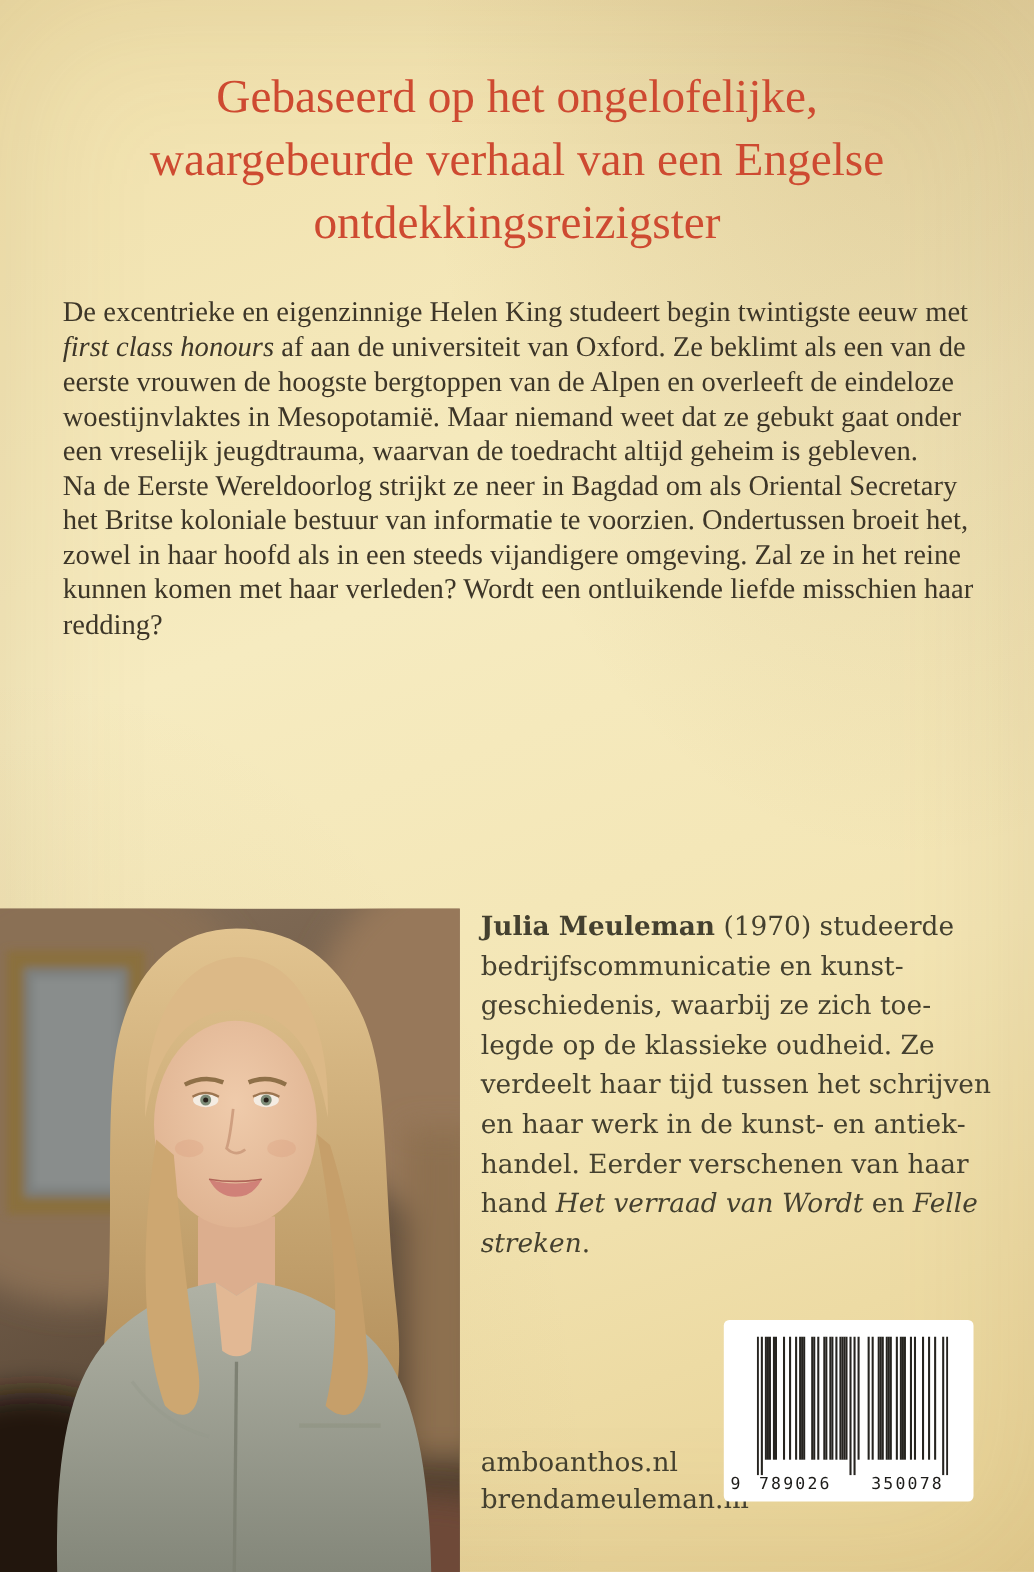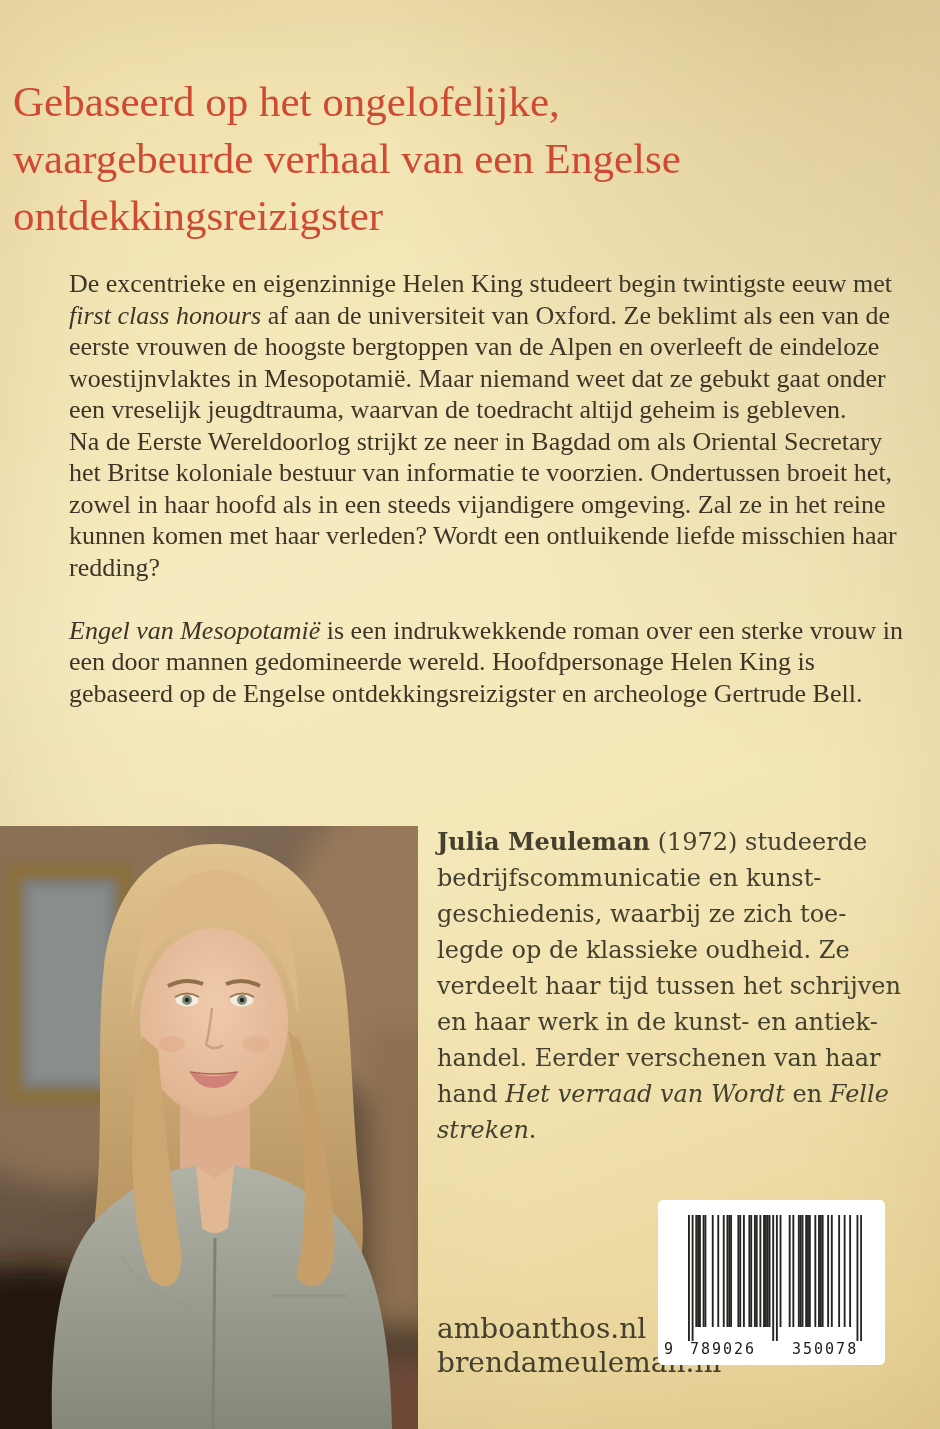--- a/index.html
+++ b/index.html
@@ -11,39 +11,39 @@
   .cover{
     position:relative; width:940px; height:1429px; overflow:hidden;
     background:
       radial-gradient(ellipse at 88% 2%, rgba(148,110,45,.20), transparent 38%),
       radial-gradient(ellipse at 2% 98%, rgba(140,105,45,.10), transparent 40%),
       linear-gradient(160deg,#f0e0ab 0%, #f6ebc0 38%, var(--paper) 66%, var(--paper-edge) 100%);
     box-shadow: inset 0 0 140px rgba(150,115,55,.16);
     font-family:"Liberation Serif", serif; color:var(--ink);
   }
   .headline{
-    position:absolute; top:60px; left:0; right:0; margin:13px;
-    text-align:left; white-space:pre-line;
+    position:absolute; top:60px; left:0; right:0; margin:0;
+    text-align:center; white-space:pre-line;
     font-family:"Liberation Serif", serif; font-weight:400;
     font-size:43px; line-height:57px; color:var(--headline);
   }
   .synopsis{ position:absolute; left:57px; top:268px; width:836px;
-    font-size:26px; line-height:31.5px; color:var(--ink);margin-left:12px; }
+    font-size:26px; line-height:31.5px; color:var(--ink); }
   .synopsis p{ margin:0; }
   .synopsis p.spaced{ margin-top:31.5px; }
   .author-photo{ position:absolute; left:0; top:826px; width:418px; height:603px; }
   .author-photo svg{ display:block; width:100%; height:100%; }
   .bio{
     position:absolute; left:437px; top:824px; width:470px;
     font-family:"DejaVu Serif", serif; font-size:24px; line-height:36px;
     color:var(--bio-ink); white-space:pre;
   }
   .websites{
     position:absolute; left:437px; top:1312px;
-    font-family:"DejaVu Serif", serif; font-size:28px; line-height:34px;
+    font-family:"DejaVu Serif", serif; font-size:24px; line-height:34px;
     color:var(--bio-ink);
   }
   .barcode-box{
     position:absolute; left:658px; top:1200px; width:227px; height:165px;
     background:var(--barcode-bg); border-radius:5px;
   }
   .barcode-bars{ position:absolute; left:30px; top:15px; width:174px; height:130px; }
   .barcode-bars rect{ fill:var(--bar); }
   .barcode-digits span{
     position:absolute; top:140px; font-family:"DejaVu Sans Mono", monospace;
@@ -59,21 +59,20 @@
 
 <div class="cover">
 
   <h1 class="headline">Gebaseerd op het ongelofelijke,
 waargebeurde verhaal van een Engelse
 ontdekkingsreizigster</h1>
 
   <div class="synopsis">
     <p><span>De excentrieke en eigenzinnige Helen King studeert begin twintigste eeuw met </span><i>first class honours</i><span> af aan de universiteit van Oxford. Ze beklimt als een van de eerste vrouwen de hoogste bergtoppen van de Alpen en overleeft de eindeloze woestijnvlaktes in Mesopotamië. Maar niemand weet dat ze gebukt gaat onder een vreselijk jeugdtrauma, waarvan de toedracht altijd geheim is gebleven.</span></p>
     <p><span>Na de Eerste Wereldoorlog strijkt ze neer in Bagdad om als Oriental Secretary het Britse koloniale bestuur van informatie te voorzien. Ondertussen broeit het, zowel in haar hoofd als in een steeds vijandigere omgeving. Zal ze in het reine kunnen komen met haar verleden? Wordt een ontluikende liefde misschien haar redding?</span></p>
-    <p class="spaced"><i>Engel van Mesopotamië</i><span> is een indrukwekkende roman over een sterke vrouw in een door mannen gedomineerde wereld. Hoofdpersonage Helen King is gebaseerd op de Engelse ontdekkingsreizigster en archeologe Gertrude Bell.</span></p>
   </div>
 
   <div class="author-photo">
     <svg viewBox="0 0 418 603" preserveAspectRatio="none">
       <defs>
         <linearGradient id="bgG" x1="0" y1="0" x2="0.3" y2="1">
           <stop offset="0" stop-color="#86705a"></stop>
             <stop offset="0.5" stop-color="#6d5946"></stop>
             <stop offset="1" stop-color="#51402f"></stop>
         </linearGradient>
@@ -135,21 +134,21 @@
         </g>
         <path d="M212,182 C210,200 208,212 206,218 Q214,226 223,219" stroke="#cf9f80" stroke-width="2.5" fill="none"></path>
         <ellipse cx="172" cy="218" rx="13" ry="8" fill="rgba(214,140,110,0.22)"></ellipse>
         <ellipse cx="256" cy="218" rx="13" ry="8" fill="rgba(214,140,110,0.22)"></ellipse>
         <path d="M190,246 Q214,254 238,246 Q230,262 214,262 Q198,262 190,246 Z" fill="#d08178"></path>
         <path d="M190,246 Q214,250 238,246" stroke="#b06458" stroke-width="1.5" fill="none"></path>
       </g>
     </svg>
   </div>
 
-  <div class="bio"><b>Julia Meuleman</b><span> (1972) studeerde
+  <div class="bio"><b>Julia Meuleman</b><span> (1970) studeerde
 bedrijfscommunicatie en kunst-
 geschiedenis, waarbij ze zich toe-
 legde op de klassieke oudheid. Ze
 verdeelt haar tijd tussen het schrijven
 en haar werk in de kunst- en antiek-
 handel. Eerder verschenen van haar
 hand </span><i>Het verraad van Wordt</i><span> en </span><i>Felle
 streken</i><span>.</span></div>
 
   <div class="websites">

